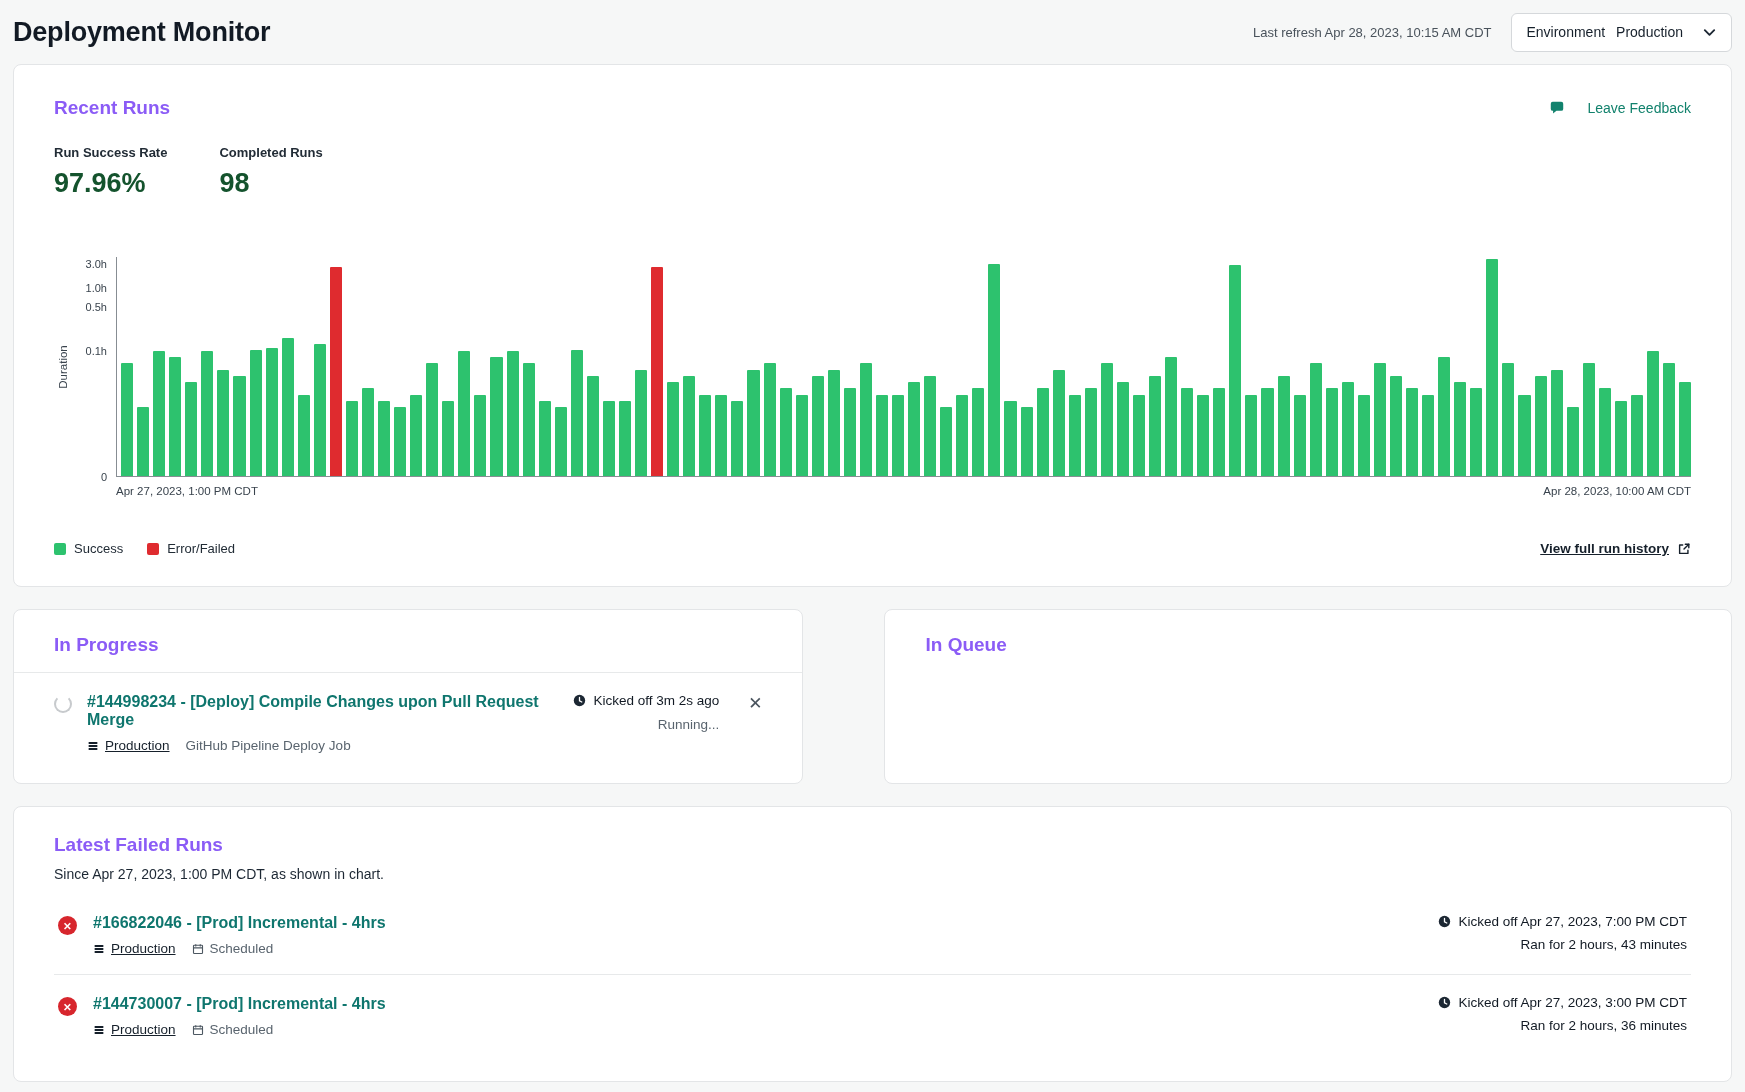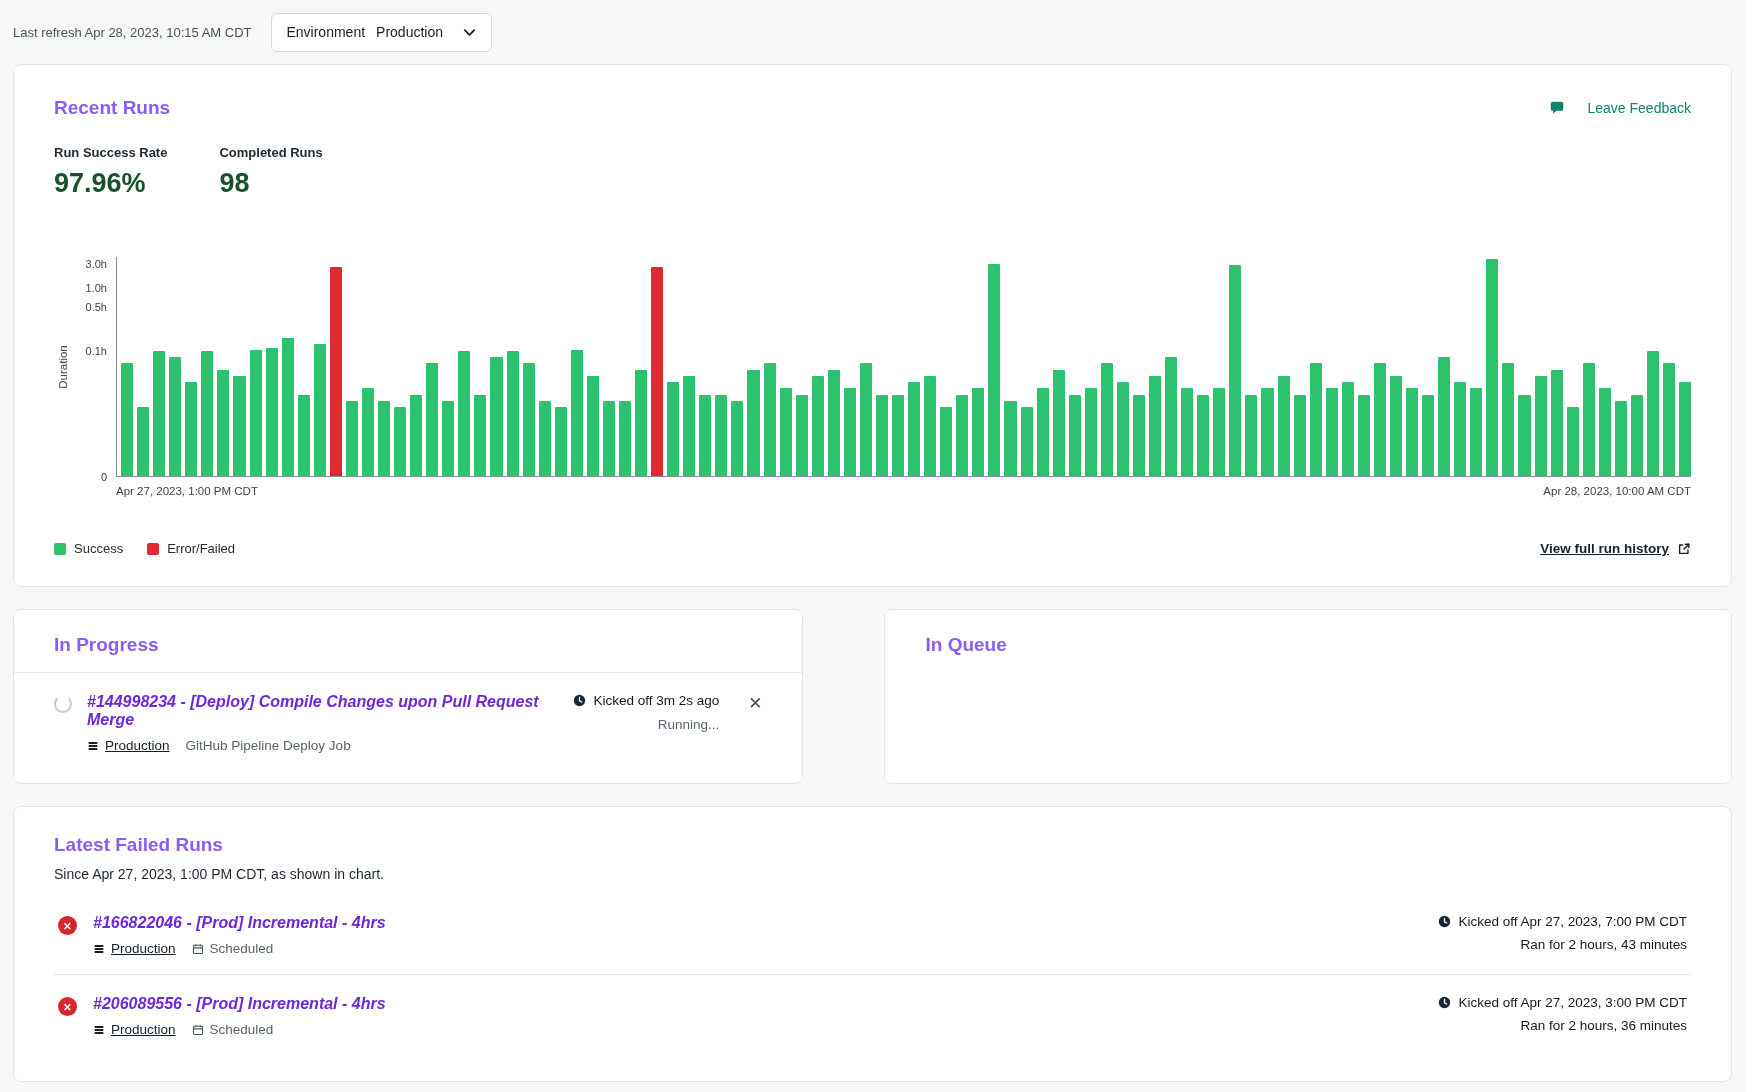--- a/index.html
+++ b/index.html
@@ -66,21 +66,21 @@
 
   .progress-head { padding: 24px 40px 16px; border-bottom: 1px solid #e7e9ea; }
   .run-row { display: flex; align-items: flex-start; gap: 15px; padding: 20px 40px 30px; }
   .spinner {
     width: 18px; height: 18px; border-radius: 50%;
     border: 2px solid #c7cacd; border-top-color: transparent;
     margin-top: 2px; animation: spin 1.1s linear infinite; flex: none;
   }
   @keyframes spin { to { transform: rotate(360deg); } }
   .run-main { flex: 1; }
-  .run-title { font-size: 16px; font-weight: 700; color: #6d28d9; font-style: italic; }
+  .run-title { font-size: 16px; font-weight: 700; color: #0f766e; }
   .run-meta { display: flex; align-items: center; gap: 16px; margin-top: 9px; font-size: 13.5px; }
   .meta-link { display: flex; align-items: center; gap: 6px; color: #16202b; cursor: pointer; }
   .meta-link .link-text { text-decoration: underline; }
   .meta-muted { color: #59646e; display: flex; align-items: center; gap: 6px; }
   .run-right { text-align: right; }
   .kicked { display: flex; align-items: center; gap: 7px; justify-content: flex-end; font-size: 13.5px; color: #121a24; }
   .run-status { margin-top: 9px; font-size: 13.5px; color: #59646e; }
   .close-btn {
     background: none; border: none; font-size: 17px; color: #4a545e;
     cursor: pointer; line-height: 1; padding: 2px 0 0 0; margin-left: 14px;
@@ -102,20 +102,21 @@
   .failed-main { flex: 1; }
   .failed-right { text-align: right; }
   .ran-for { margin-top: 8px; font-size: 13.5px; color: #121a24; }
 </style>
 </head>
 <body>
 
 <div class="page">
 
   <div class="topbar">
+    <h1 class="page-title">Deployment Monitor</h1>
     <div class="topbar-right">
       <span class="last-refresh">Last refresh Apr 28, 2023, 10:15 AM CDT</span>
       <div class="env-select">
         <span>Environment</span>
         <span class="env-value">Production</span>
         <svg viewBox="0 0 16 16" width="15" height="15" fill="none" stroke="#1c2733" stroke-width="2" stroke-linecap="round" stroke-linejoin="round">
             <path d="M3 5.5l5 5 5-5"></path>
           </svg>
       </div>
     </div>
@@ -361,21 +362,21 @@
               </svg>
             <span>Kicked off Apr 27, 2023, 7:00 PM CDT</span>
           </div>
           <div class="ran-for">Ran for 2 hours, 43 minutes</div>
         </div>
       </div>
 
       <div class="failed-row">
         <div class="error-icon">✕</div>
         <div class="failed-main">
-          <div class="run-title">#206089556 - [Prod] Incremental - 4hrs</div>
+          <div class="run-title">#144730007 - [Prod] Incremental - 4hrs</div>
           <div class="run-meta">
             <span class="meta-link">
               <svg viewBox="0 0 16 16" width="12" height="12" fill="#16202b">
                   <rect x="2" y="2.6" width="12" height="2.8" rx="1"></rect>
                   <rect x="2" y="6.6" width="12" height="2.8" rx="1"></rect>
                   <rect x="2" y="10.6" width="12" height="2.8" rx="1"></rect>
                 </svg>
               <span class="link-text">Production</span>
             </span>
             <span class="meta-muted">

